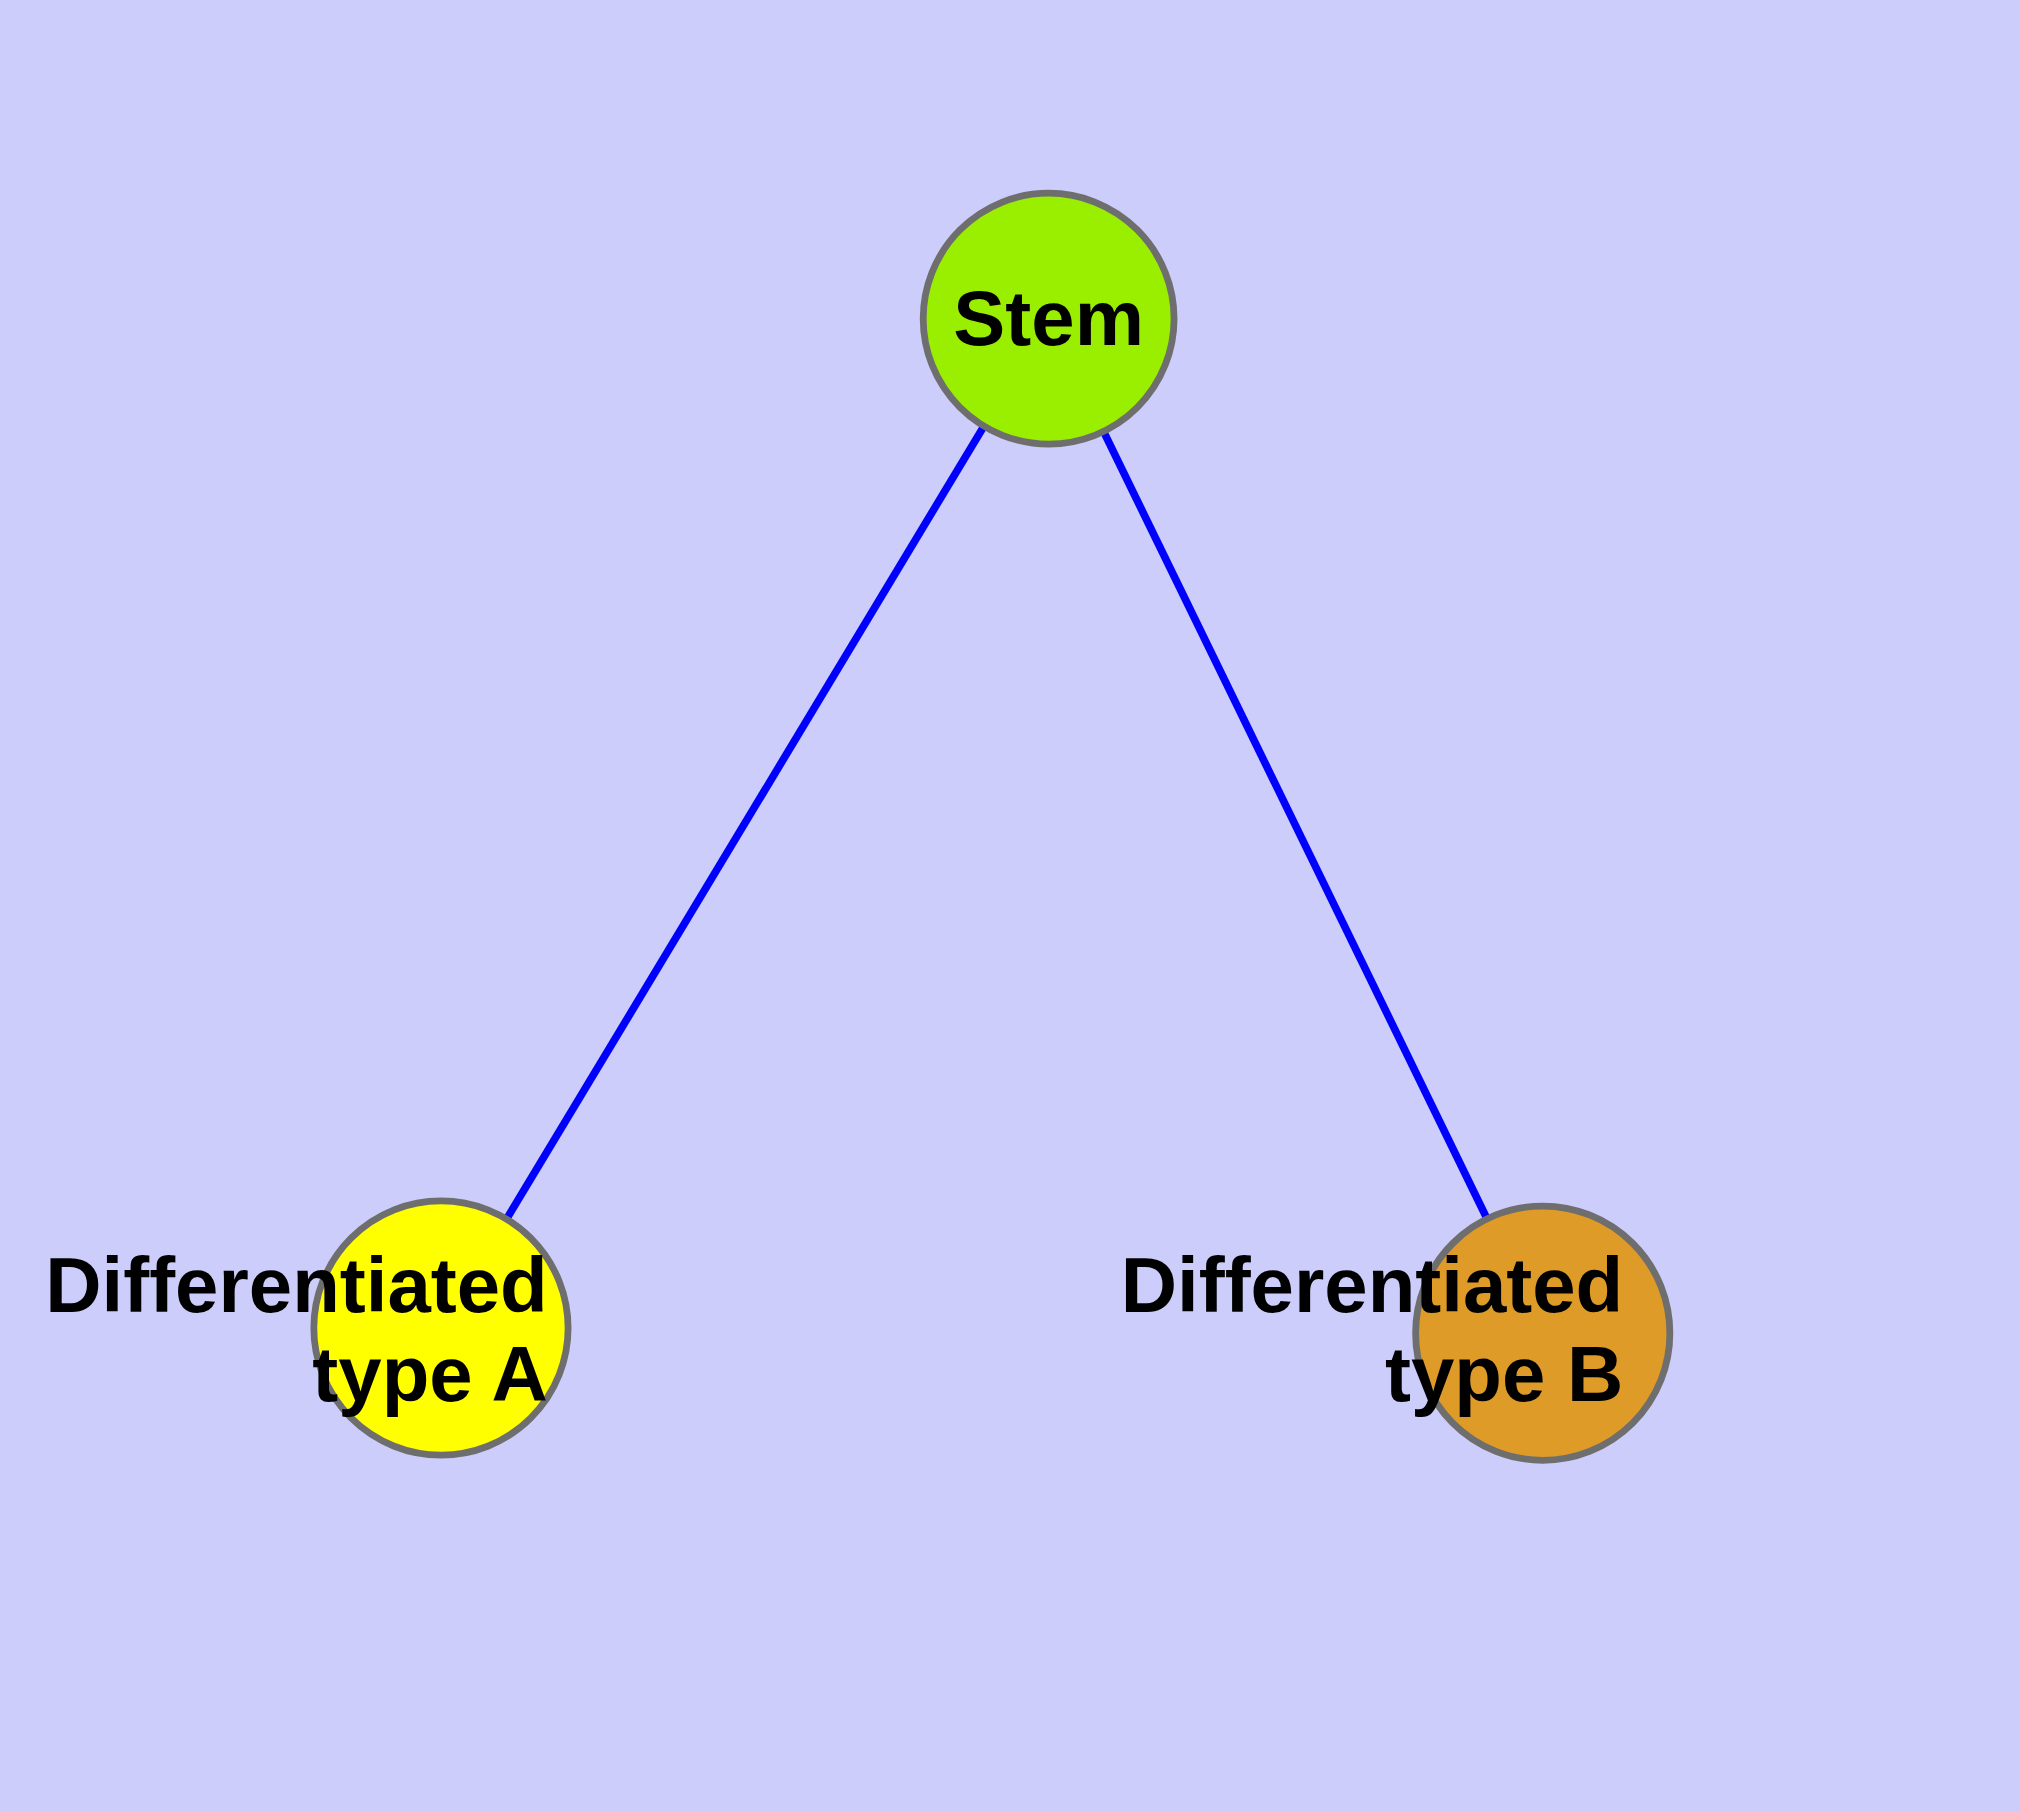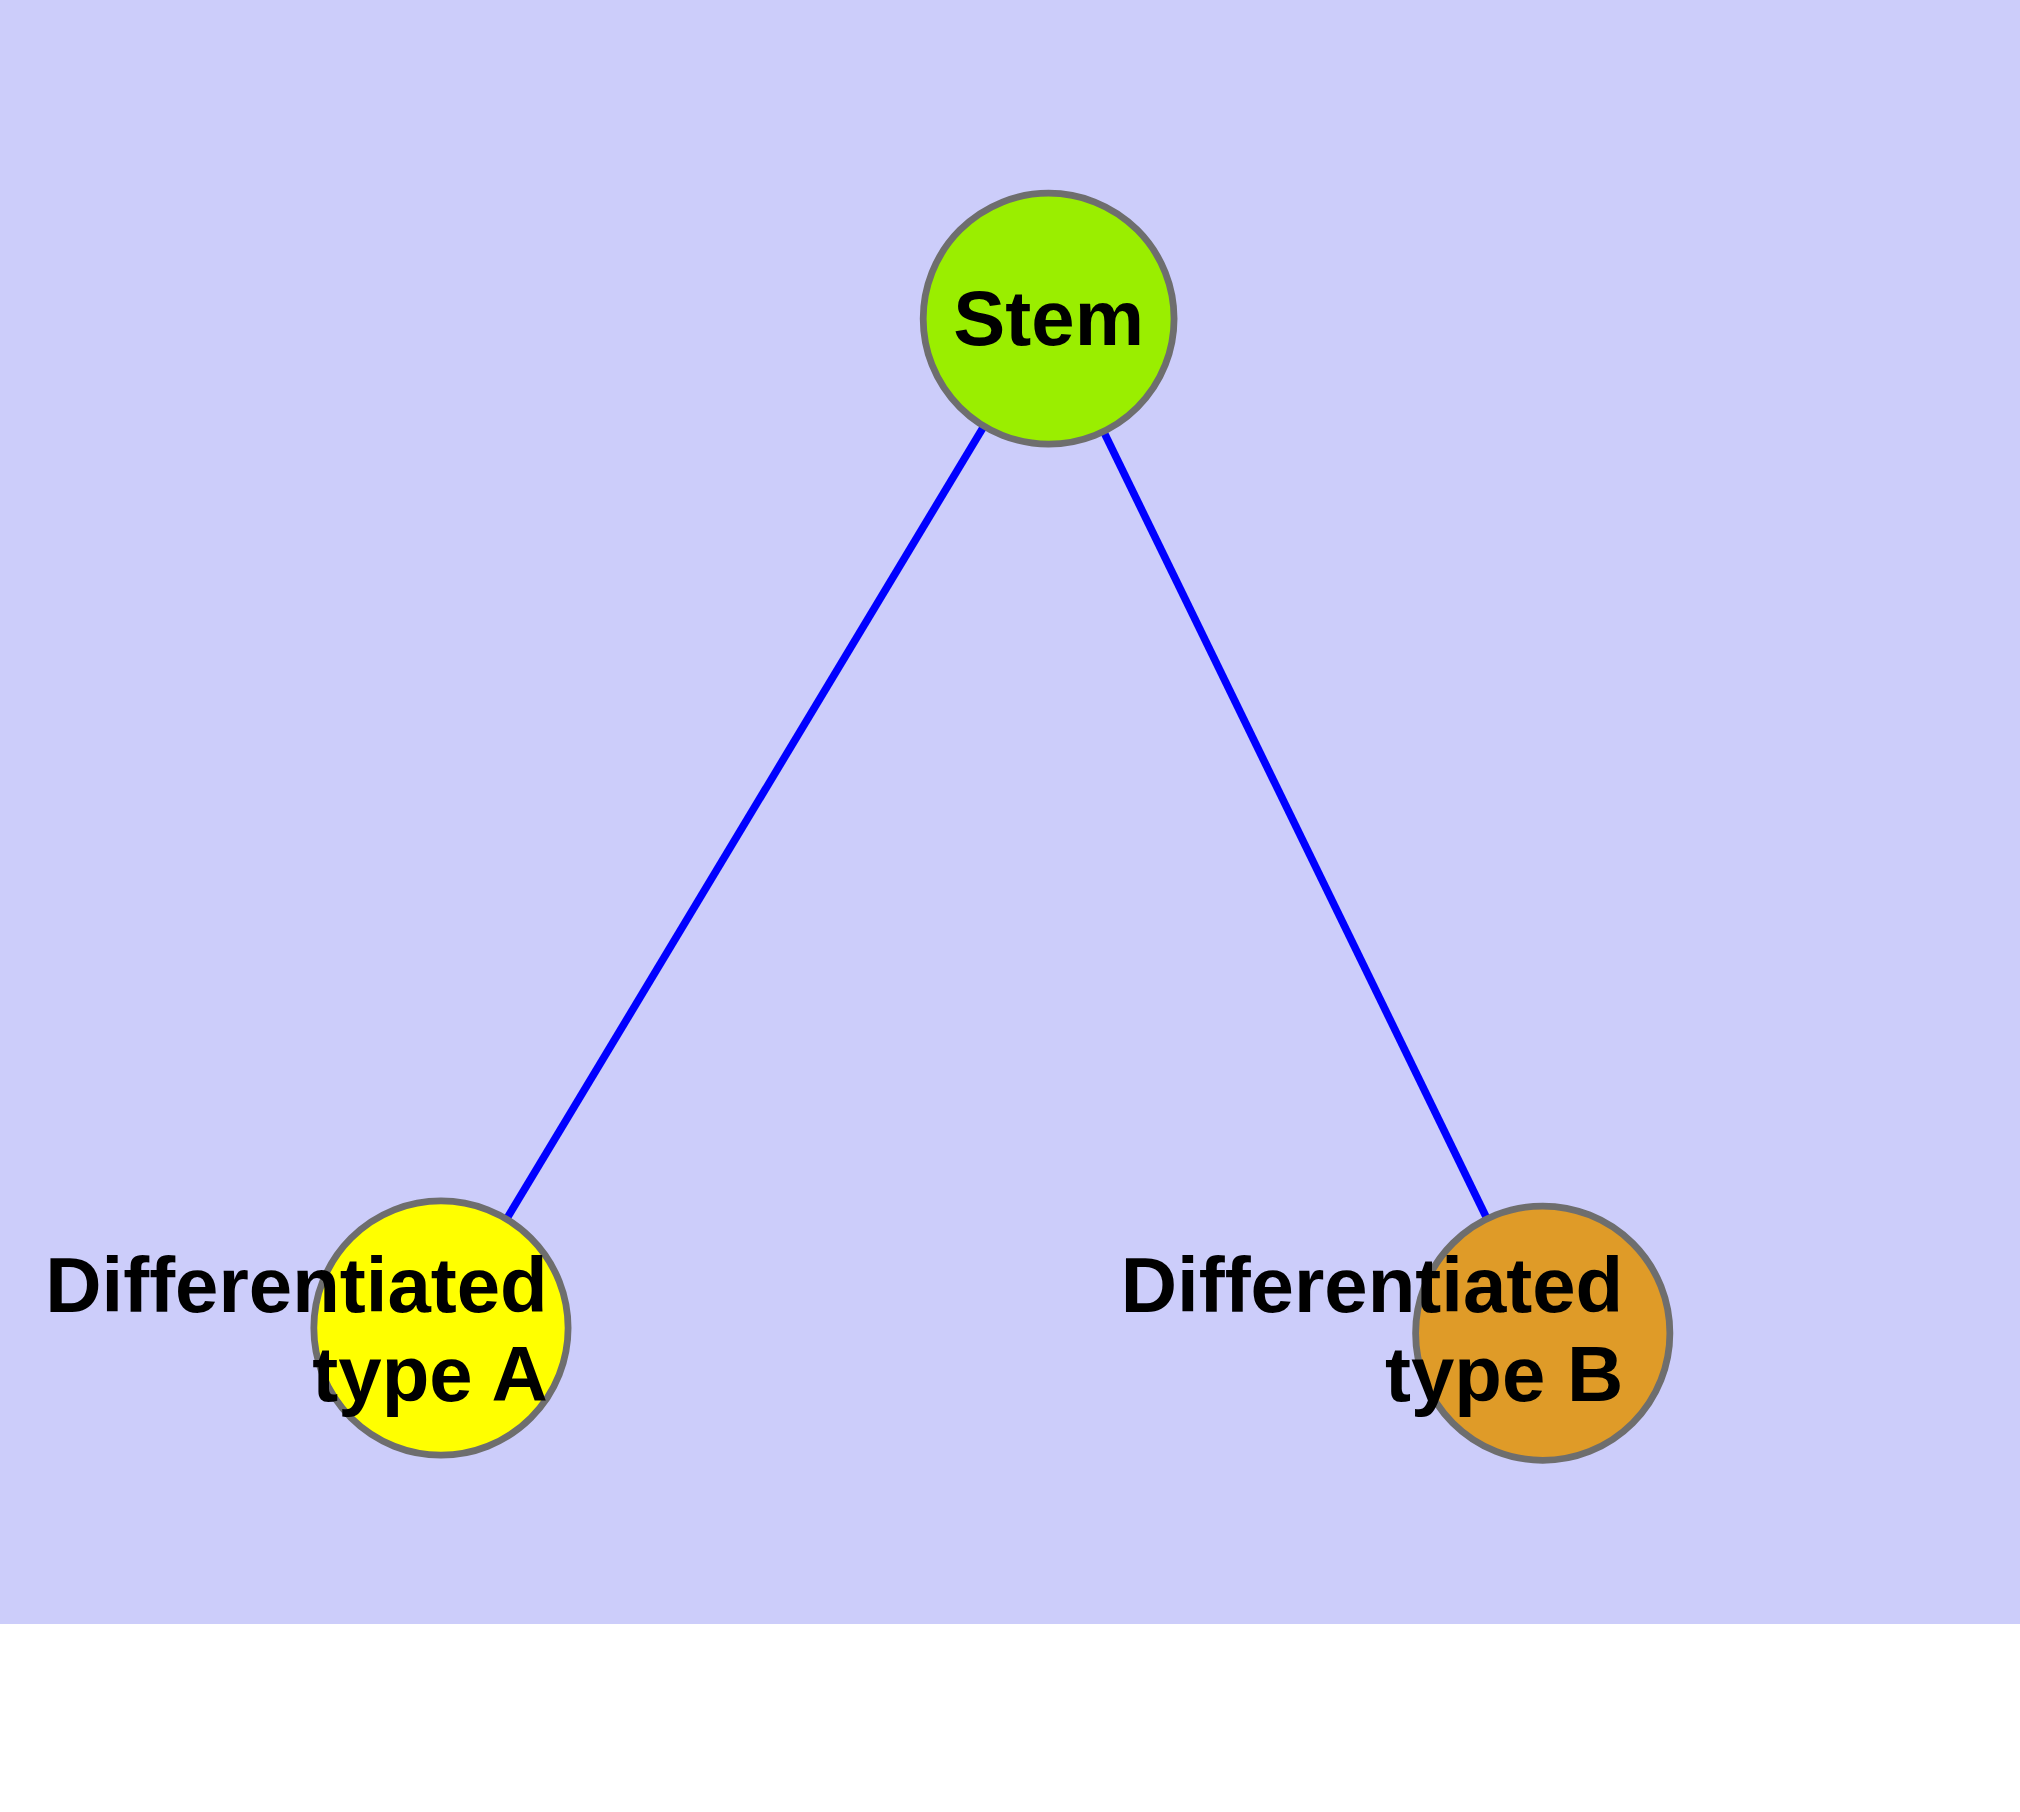--- a/index.html
+++ b/index.html
@@ -3,21 +3,21 @@
 <meta charset="utf-8">
 <style>
   html, body {
     margin: 0;
     padding: 0;
     background: #ffffff;
   }
   #canvas {
     position: relative;
     width: 2021px;
-    height: 1624px;
+    height: 1812px;
     overflow: hidden;
     font-family: "Liberation Sans", sans-serif;
   }
   #bg-rect {
     position: absolute;
     left: 0;
     top: 0;
     width: 2021px;
     height: 1812px;
     background: #cccdfa;

